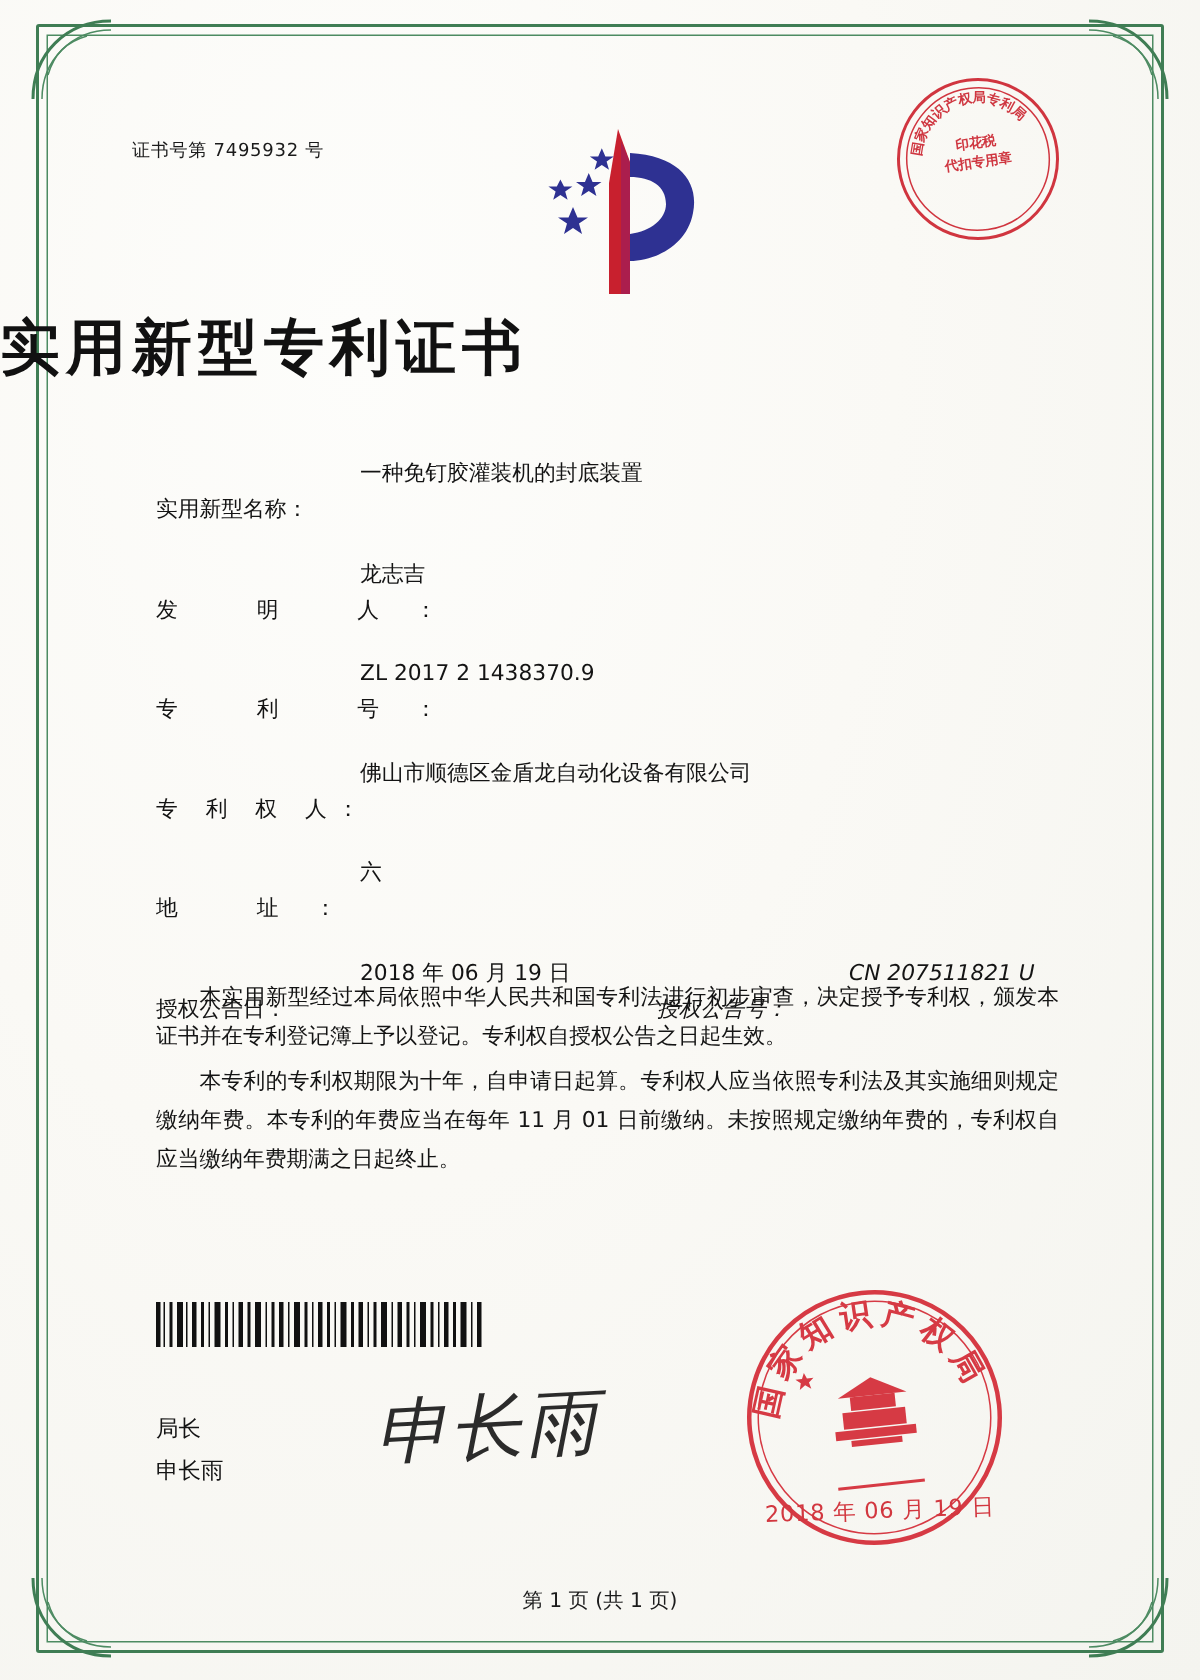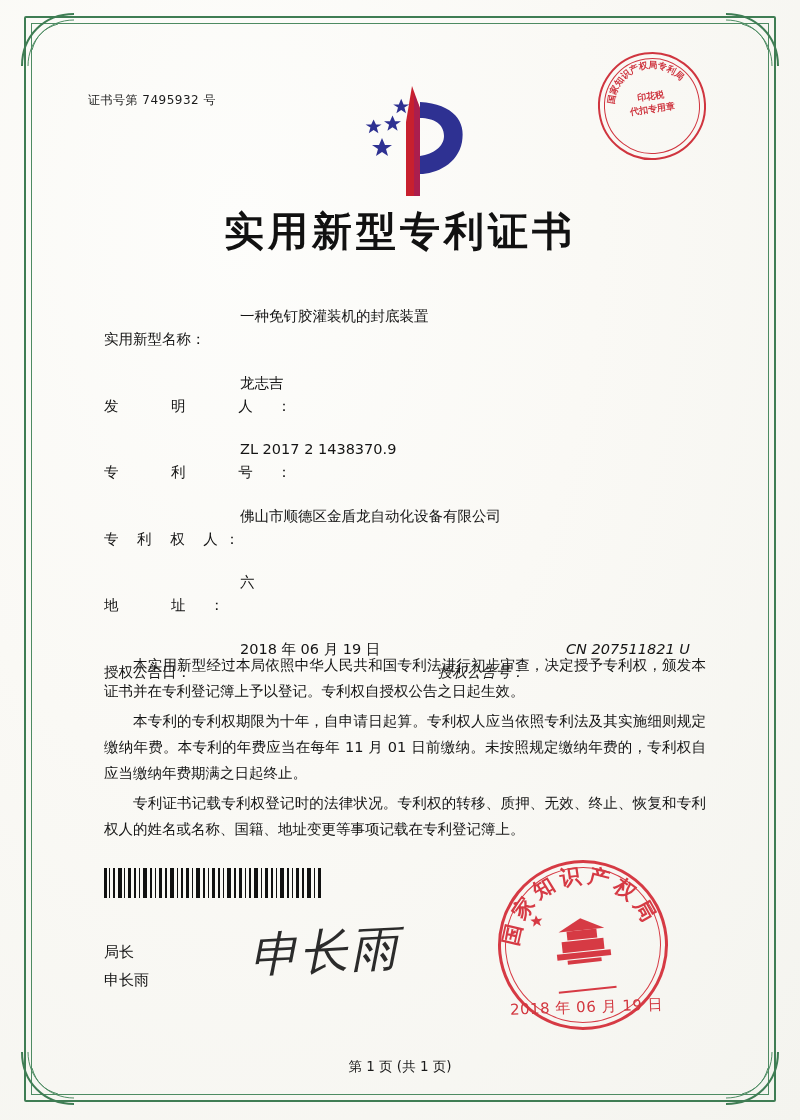--- a/index.html
+++ b/index.html
@@ -62,21 +62,21 @@
     position:absolute;left:0;top:0;width:100%;height:100%;
   }
   .stamp-top .ctext{
     position:absolute;left:0;right:0;top:36px;
     text-align:center;font-size:9px;line-height:13px;
     color:#cf3741;font-weight:bold;
   }
 
   .title{
     position:absolute;left:0;right:0;top:204px;
-    text-align:center;
+    text-align:left;
     font-size:40px;font-weight:bold;letter-spacing:4px;
     color:#111;
     font-family:Liberation Sans, sans-serif;
   }
 
   .fields{
     position:absolute;left:104px;top:306px;width:600px;
     font-size:14.5px;color:#141414;
   }
   .row{display:flex;margin-bottom:23.5px;align-items:flex-start;}
@@ -246,21 +246,20 @@
         <div class="lab" style="width:96px;flex:0 0 96px;">授权公告号：</div>
         <div class="val">CN 207511821 U</div>
       </div>
     </div>
 
   </div>
 
   <div class="body-text">
     <p>本实用新型经过本局依照中华人民共和国专利法进行初步审查，决定授予专利权，颁发本证书并在专利登记簿上予以登记。专利权自授权公告之日起生效。</p>
     <p>本专利的专利权期限为十年，自申请日起算。专利权人应当依照专利法及其实施细则规定缴纳年费。本专利的年费应当在每年 11 月 01 日前缴纳。未按照规定缴纳年费的，专利权自应当缴纳年费期满之日起终止。</p>
-    <p>专利证书记载专利权登记时的法律状况。专利权的转移、质押、无效、终止、恢复和专利权人的姓名或名称、国籍、地址变更等事项记载在专利登记簿上。</p>
   </div>
 
   <div class="barcode">
     <svg width="218" height="30" viewBox="0 0 218 30">
       <g fill="#111">
         <rect x="0" y="0" width="3" height="30"></rect>
           <rect x="5" y="0" width="1" height="30"></rect>
         <rect x="9" y="0" width="2" height="30"></rect>
           <rect x="14" y="0" width="4" height="30"></rect>
         <rect x="20" y="0" width="1" height="30"></rect>

